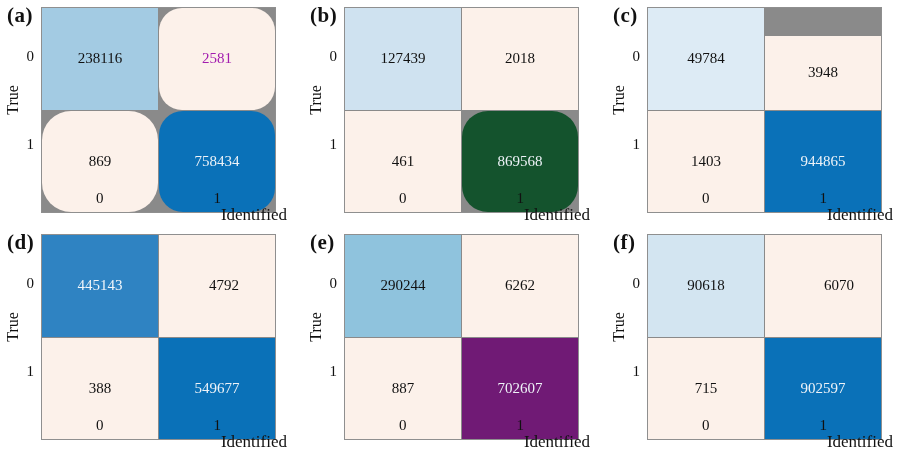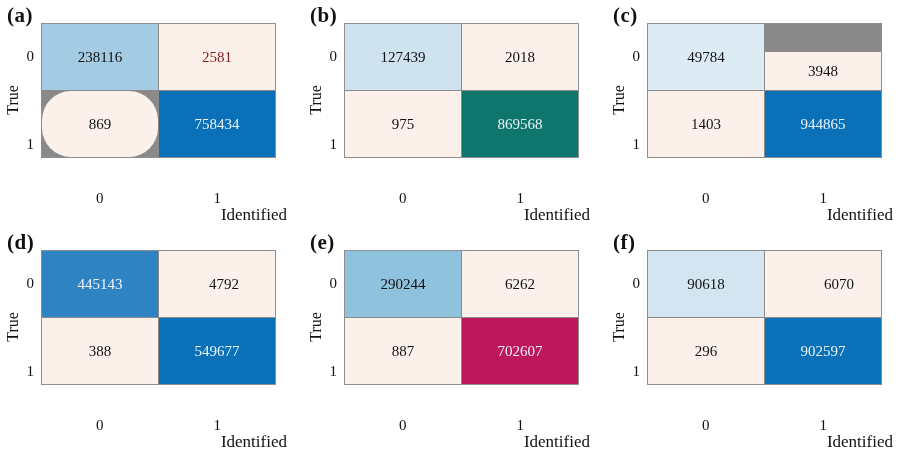--- a/index.html
+++ b/index.html
@@ -22,23 +22,23 @@
     position: absolute;
     left: 7px;
     top: 3px;
     font-weight: bold;
     font-size: 21px;
     letter-spacing: 0.5px;
   }
   .matrix {
     position: absolute;
     left: 41px;
-    top: 23px;
+    top: 7px;
     width: 235px;
-    height: 135px;
+    height: 206px;
     display: grid;
     grid-template-columns: 1fr 1fr;
     grid-template-rows: 1fr 1fr;
     gap: 1px;
     background: #8a8a8a;        
     border: 1px solid #8f8f8f;  
   }
   .cell {
     display: flex;
     align-items: center;
@@ -97,43 +97,43 @@
 
   <section class="panel">
     <div class="panel-label">(a)</div>
     <div class="ylabel">True</div>
     <div class="ytick-col">
       <div class="ytick">0</div>
       <div class="ytick">1</div>
     </div>
     <div class="matrix">
       <div class="cell" style="background-color: rgb(163, 203, 227); color: rgb(17, 17, 17);">238116</div>
-      <div class="cell" style="background-color: rgb(252, 241, 234); color: #7f1d1d;">2581</div>
+      <div class="cell" style="background-color: rgb(252, 241, 234); color: #a21caf; border-radius: 23px;">2581</div>
       <div class="cell" style="background-color: rgb(252, 241, 234); color: rgb(17, 17, 17); border-radius: 29px;">869</div>
-      <div class="cell" style="background-color: rgb(10, 113, 184); color: rgb(238, 243, 248);">758434</div>
+      <div class="cell" style="background-color: rgb(10, 113, 184); color: rgb(238, 243, 248); border-radius: 24px;">758434</div>
     </div>
     <div class="xtick-row">
       <div class="xtick">0</div>
       <div class="xtick">1</div>
     </div>
     <div class="xlabel">Identified</div>
   </section>
 
   <section class="panel">
     <div class="panel-label">(b)</div>
     <div class="ylabel">True</div>
     <div class="ytick-col">
       <div class="ytick">0</div>
       <div class="ytick">1</div>
     </div>
     <div class="matrix">
       <div class="cell" style="background-color: rgb(207, 226, 240); color: rgb(17, 17, 17);">127439</div>
       <div class="cell" style="background-color: rgb(252, 241, 234); color: rgb(17, 17, 17);">2018</div>
-      <div class="cell" style="background-color: rgb(252, 241, 234); color: rgb(17, 17, 17);">975</div>
-      <div class="cell" style="background-color: #0f766e; color: rgb(238, 243, 248);">869568</div>
+      <div class="cell" style="background-color: rgb(252, 241, 234); color: rgb(17, 17, 17);">461</div>
+      <div class="cell" style="background-color: #14532d; color: rgb(238, 243, 248); border-radius: 26px;">869568</div>
     </div>
     <div class="xtick-row">
       <div class="xtick">0</div>
       <div class="xtick">1</div>
     </div>
     <div class="xlabel">Identified</div>
   </section>
 
   <section class="panel">
     <div class="panel-label">(c)</div>
@@ -179,40 +179,40 @@
     <div class="panel-label">(e)</div>
     <div class="ylabel">True</div>
     <div class="ytick-col">
       <div class="ytick">0</div>
       <div class="ytick">1</div>
     </div>
     <div class="matrix">
       <div class="cell" style="background-color: rgb(143, 195, 221); color: rgb(17, 17, 17);">290244</div>
       <div class="cell" style="background-color: rgb(252, 241, 234); color: rgb(17, 17, 17);">6262</div>
       <div class="cell" style="background-color: rgb(252, 241, 234); color: rgb(17, 17, 17);">887</div>
-      <div class="cell" style="background-color: #be185d; color: rgb(238, 243, 248);">702607</div>
+      <div class="cell" style="background-color: #701a75; color: rgb(238, 243, 248);">702607</div>
     </div>
     <div class="xtick-row">
       <div class="xtick">0</div>
       <div class="xtick">1</div>
     </div>
     <div class="xlabel">Identified</div>
   </section>
 
   <section class="panel">
     <div class="panel-label">(f)</div>
     <div class="ylabel">True</div>
     <div class="ytick-col">
       <div class="ytick">0</div>
       <div class="ytick">1</div>
     </div>
     <div class="matrix">
       <div class="cell" style="background-color: rgb(211, 229, 241); color: rgb(17, 17, 17);">90618</div>
       <div class="cell" style="background-color: rgb(252, 241, 234); color: rgb(17, 17, 17); padding-left: 32px;">6070</div>
-      <div class="cell" style="background-color: rgb(252, 241, 234); color: rgb(17, 17, 17);">296</div>
+      <div class="cell" style="background-color: rgb(252, 241, 234); color: rgb(17, 17, 17);">715</div>
       <div class="cell" style="background-color: rgb(10, 113, 184); color: rgb(238, 243, 248);">902597</div>
     </div>
     <div class="xtick-row">
       <div class="xtick">0</div>
       <div class="xtick">1</div>
     </div>
     <div class="xlabel">Identified</div>
   </section>
 
 </div>

